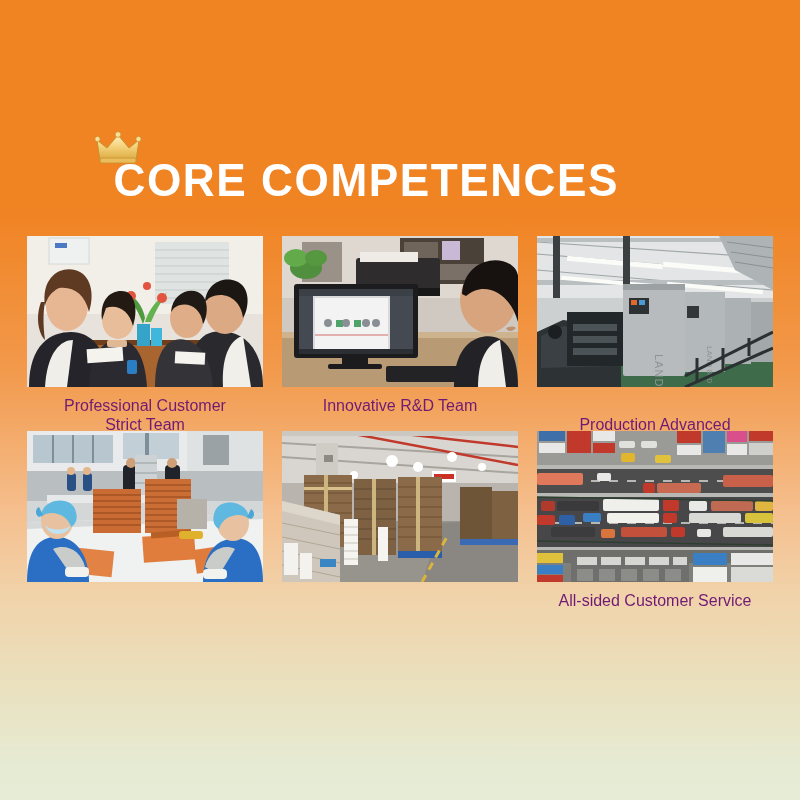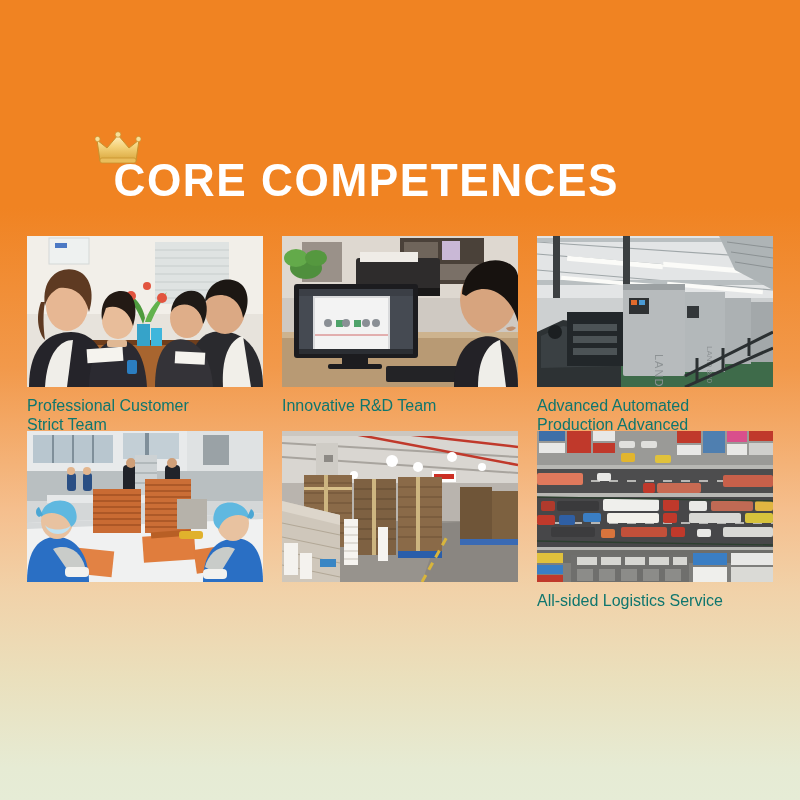--- a/index.html
+++ b/index.html
@@ -64,24 +64,24 @@
   .thumb {
     width:236px;
     height:151px;
     overflow:hidden;
     position:relative;
     background:#cfcfcf;
     display:block;
   }
   .thumb svg { display:block; width:236px; height:151px; }
   .caption {
-    text-align:left;
+    text-align:center;
     font-size:16px;
     line-height:19px;
-    color:#0f766e;
+    color:#701a75;
     padding-top:9px;
     height:44px;
     font-family:"Liberation Sans", sans-serif;
   }
   .row2 .thumb { height:151px; }
   .row2 .caption { height:30px; }
 </style>
 </head>
 <body>
 
@@ -297,21 +297,21 @@
         <g stroke="#2b3032" stroke-width="3" fill="none">
           <path d="M148 140 L236 96"></path>
           <path d="M148 151 L236 112"></path>
           <path d="M160 146 L160 122"></path>
             <path d="M186 134 L186 112"></path>
           <path d="M212 120 L212 102"></path>
         </g>
       </svg>
     </div>
     <div class="caption">
-      <span>Advanced Automated</span><br>
+      <br>
       <span>Production Advanced</span>
     </div>
   </div>
 
   <div class="cell row2">
     <div class="thumb">
       <svg viewBox="0 0 236 151" preserveAspectRatio="none">
         <rect width="236" height="151" fill="#d4d7d8"></rect>
         <rect x="0" y="0" width="236" height="44" fill="#e8eaeb"></rect>
 
@@ -614,17 +614,17 @@
           <rect x="0" y="134" width="26" height="9" fill="#3a7ec4"></rect>
           <rect x="0" y="144" width="26" height="7" fill="#c0392b"></rect>
           <rect x="156" y="122" width="34" height="12" fill="#3a7ec4"></rect>
           <rect x="194" y="122" width="42" height="12" fill="#e8e8e6"></rect>
           <rect x="156" y="136" width="34" height="15" fill="#efefec"></rect>
           <rect x="194" y="136" width="42" height="15" fill="#dadad6"></rect>
         </g>
       </svg>
     </div>
     <div class="caption">
-      <span>All-sided Logistics Service</span>
+      <span>All-sided Customer Service</span>
     </div>
   </div>
 
 </div>
 
 </body></html>

